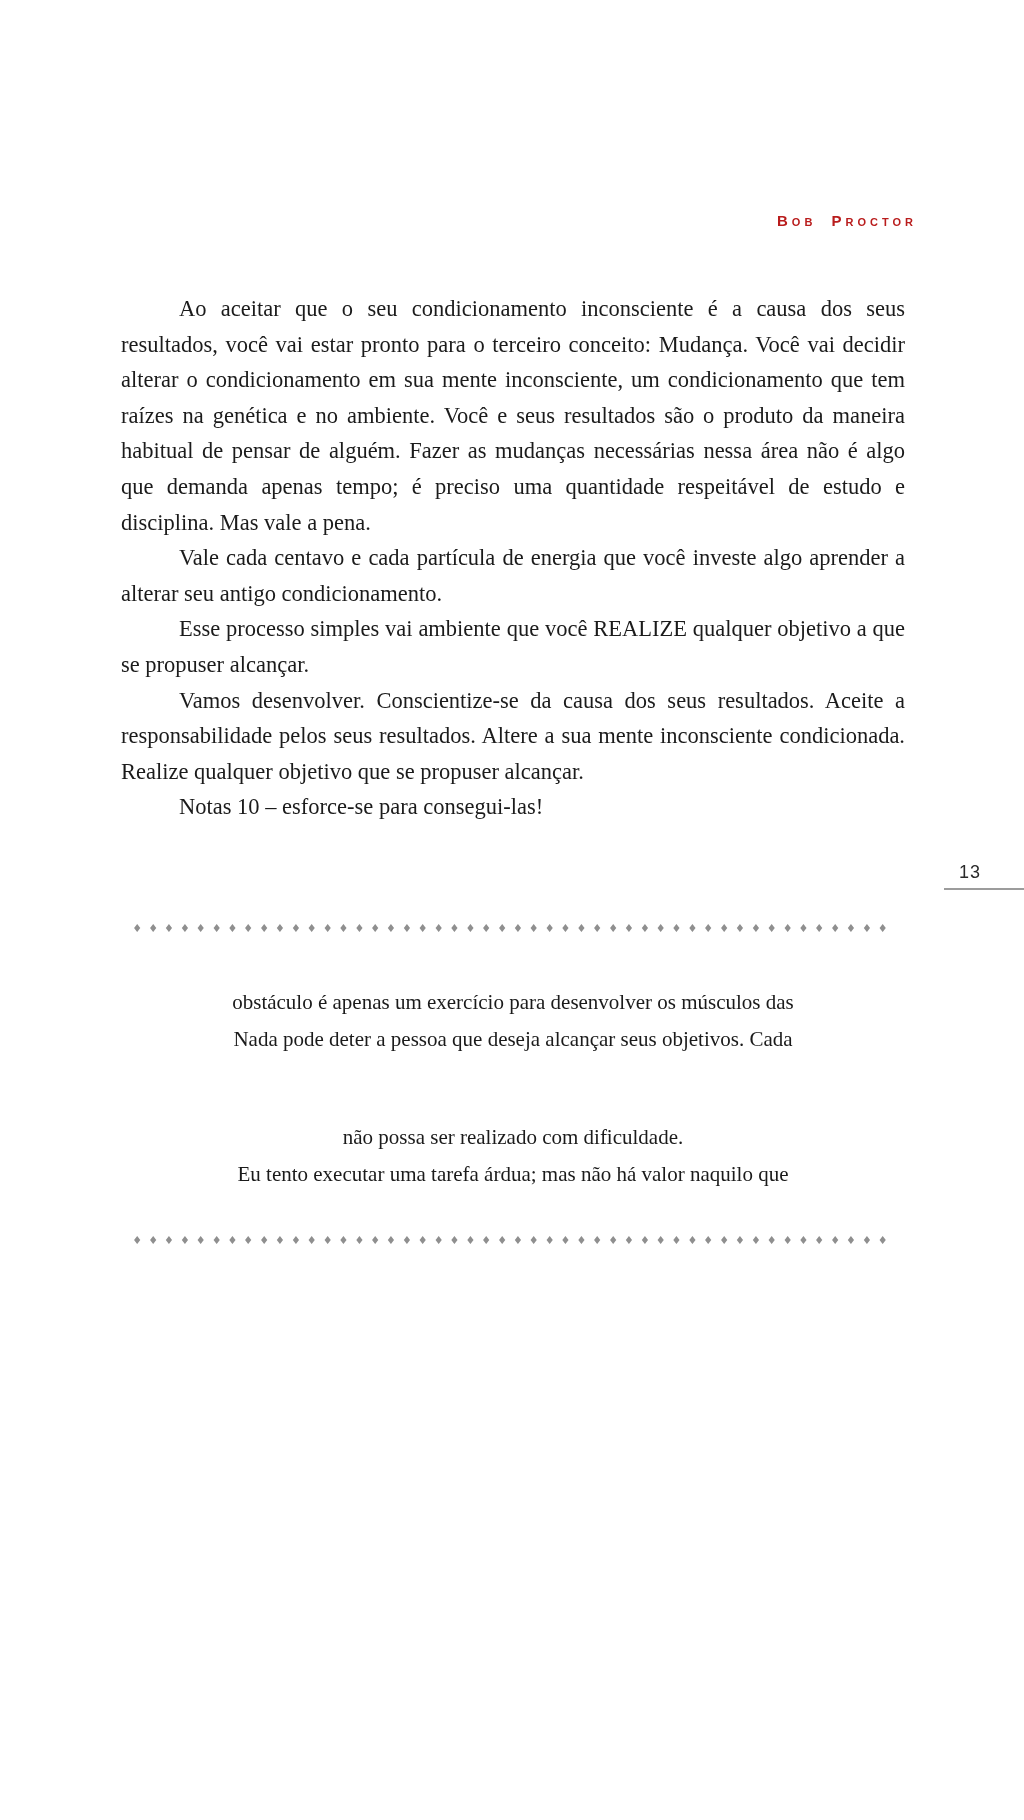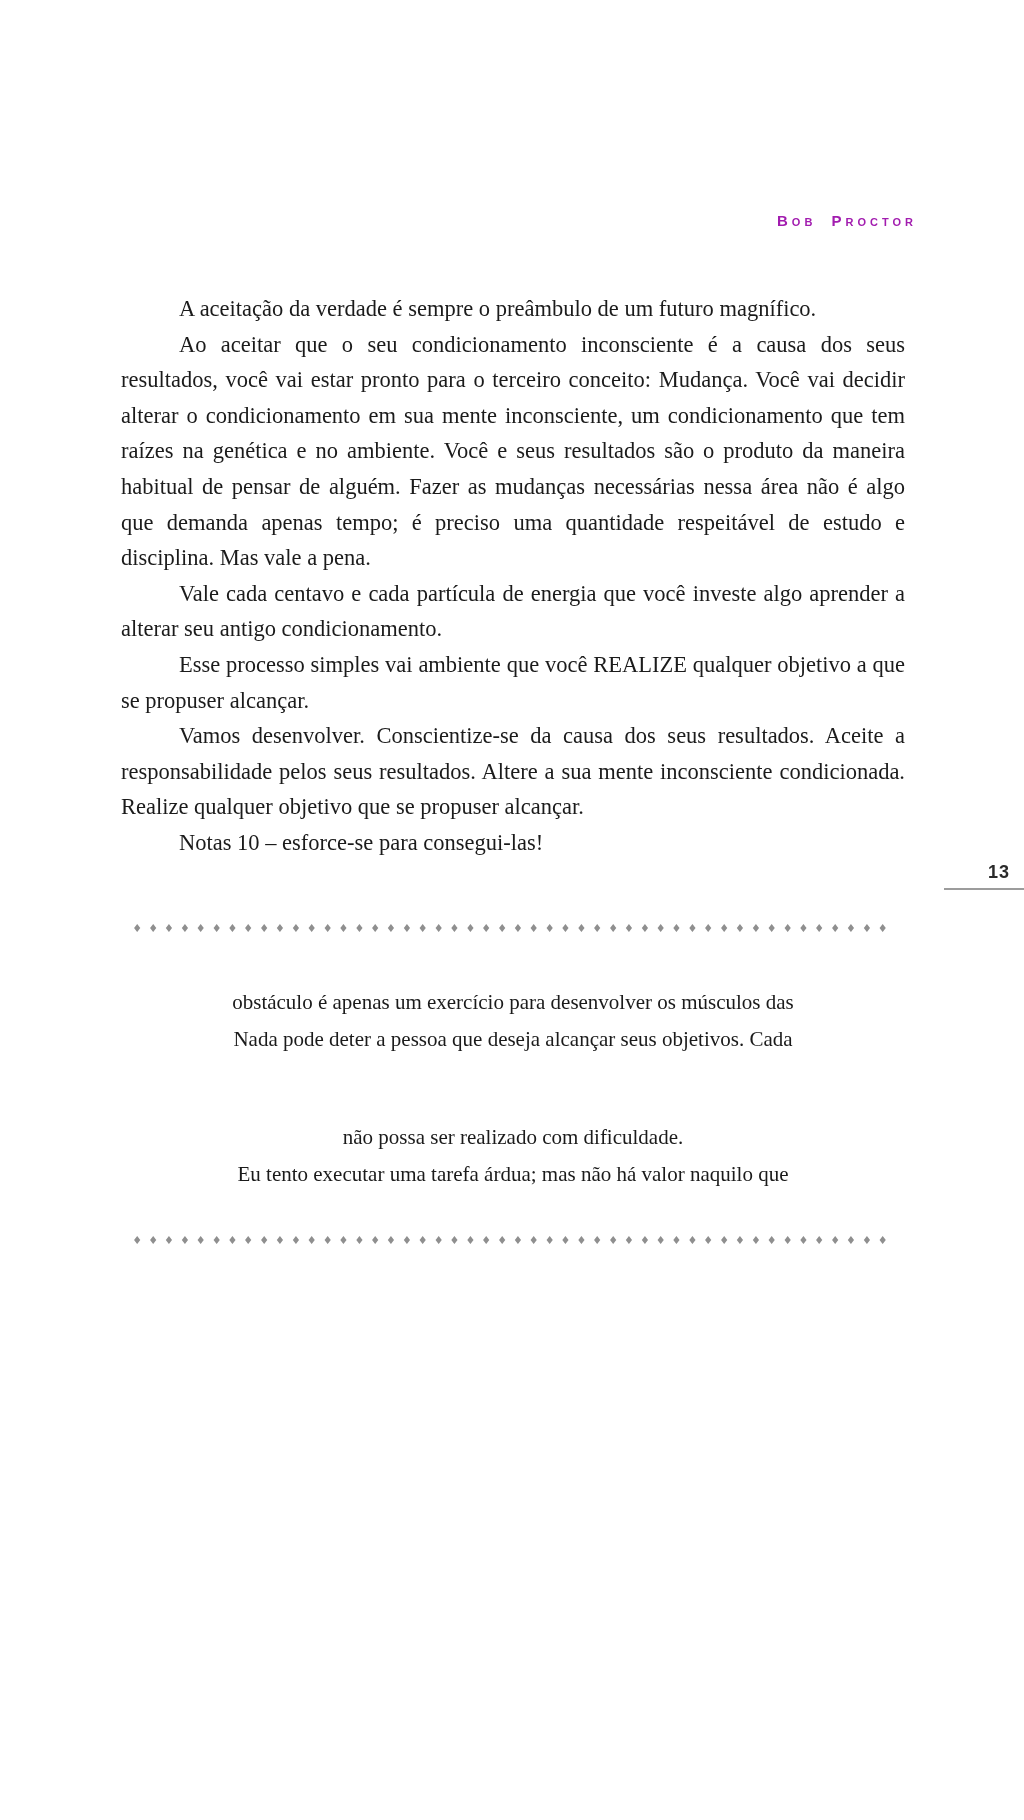--- a/index.html
+++ b/index.html
@@ -19,44 +19,44 @@
   .running-header {
     position: absolute;
     top: 212px;
     right: 107px;
     font-family: "Liberation Sans", sans-serif;
     font-variant: small-caps;
     font-weight: bold;
     font-size: 15px;
     letter-spacing: 4px;
     word-spacing: 7px;
-    color: #a21caf;
+    color: #b91c1c;
   }
   .body-text {
     position: absolute;
     left: 121px;
     top: 291px;
     width: 784px;
     font-size: 22.5px;
     line-height: 35.6px;
     text-align: justify;
     color: #1b1b1b;
   }
   .body-text p {
     margin: 0;
     text-indent: 58px;
   }
   .page-number {
     position: absolute;
     top: 862px;
     left: 930px;
     width: 80px;
-    text-align: right;
+    text-align: center;
     font-family: "Liberation Sans", sans-serif;
-    font-weight: bold;
+    font-weight: normal;
     font-size: 18px;
     letter-spacing: 1px;
     color: #2a2a2a;
   }
   .page-number-rule {
     position: absolute;
     top: 888px;
     left: 944px;
     width: 80px;
     height: 2px;
@@ -89,21 +89,20 @@
   .quote-second { top: 1119px; }
 </style>
 </head>
 <body>
 
 <div class="page">
 
   <div class="running-header">Bob Proctor</div>
 
   <div class="body-text">
-    <p>A aceitação da verdade é sempre o preâmbulo de um futuro magnífico.</p>
     <p>Ao aceitar que o seu condicionamento inconsciente é a causa dos seus resultados, você vai estar pronto para o terceiro conceito: Mudança. Você vai decidir alterar o condicionamento em sua mente inconsciente, um condicionamento que tem raízes na genética e no ambiente. Você e seus resultados são o produto da maneira habitual de pensar de alguém. Fazer as mudanças necessárias nessa área não é algo que demanda apenas tempo; é preciso uma quantidade respeitável de estudo e disciplina. Mas vale a pena.</p>
     <p>Vale cada centavo e cada partícula de energia que você investe algo aprender a alterar seu antigo condicionamento.</p>
     <p>Esse processo simples vai ambiente que você REALIZE qualquer objetivo a que se propuser alcançar.</p>
     <p>Vamos desenvolver. Conscientize-se da causa dos seus resultados. Aceite a responsabilidade pelos seus resultados. Altere a sua mente inconsciente condicionada. Realize qualquer objetivo que se propuser alcançar.</p>
     <p>Notas 10 – esforce-se para consegui-las!</p>
   </div>
 
   <div class="page-number">13</div>
   <div class="page-number-rule"></div>
 

